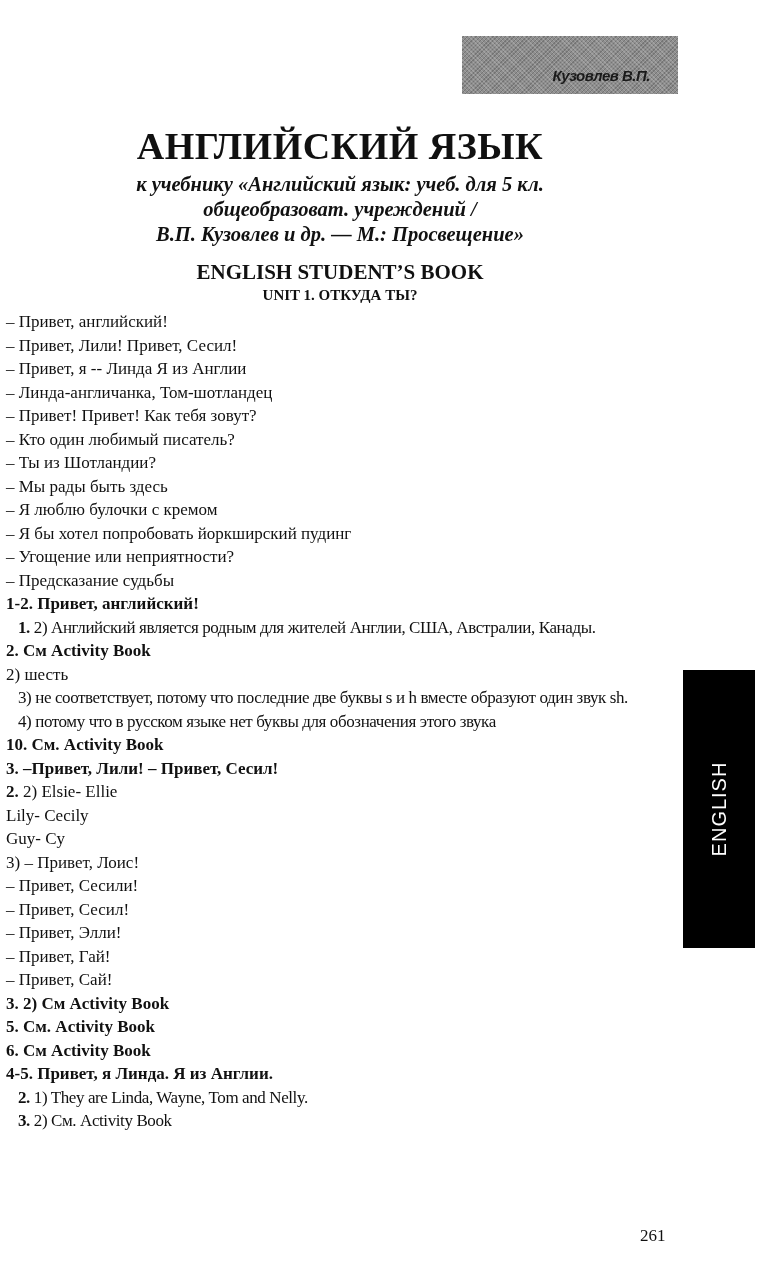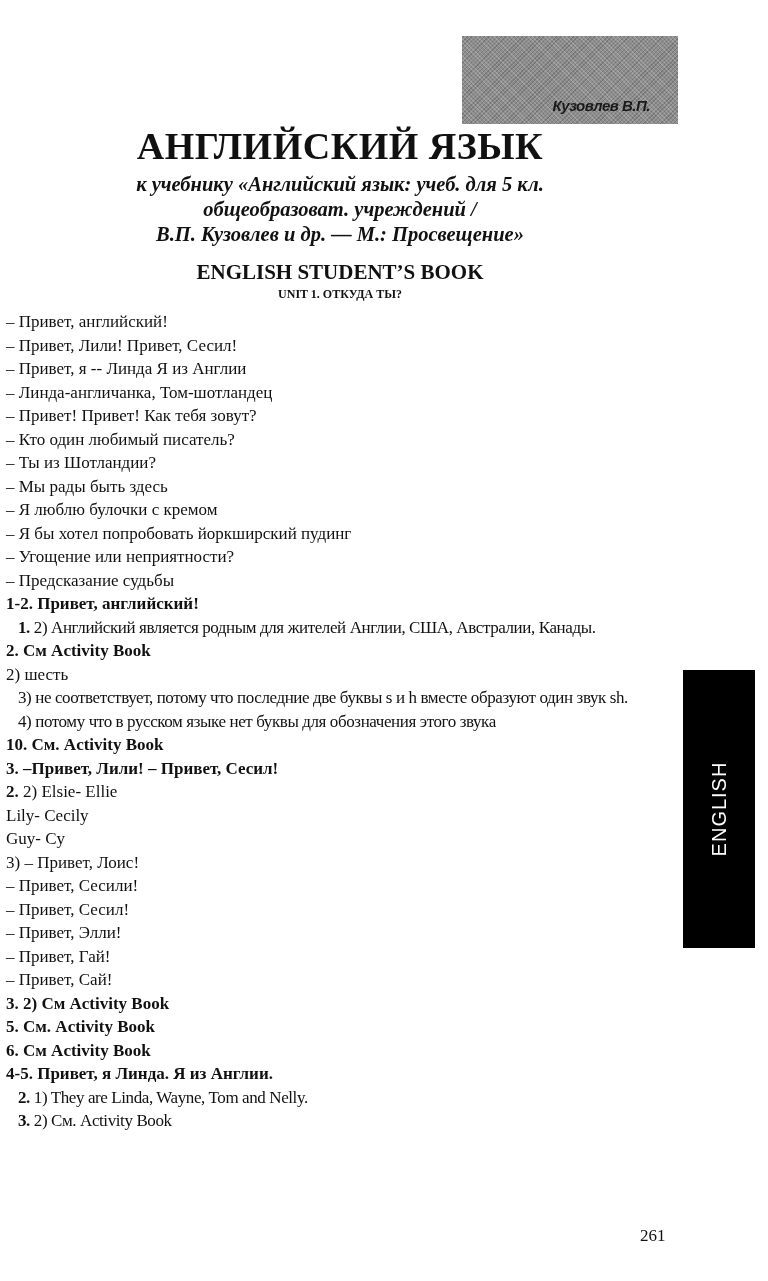--- a/index.html
+++ b/index.html
@@ -1,21 +1,21 @@
 <!DOCTYPE html>
 <html><head>
 <meta charset="utf-8">
 <style>
   html, body { margin:0; padding:0; }
   body {
     width:768px; height:1281px; background:#ffffff; position:relative; overflow:hidden;
     font-family:"Liberation Serif", "DejaVu Serif", serif; color:#111;
   }
   .author-box {
-    position:absolute; left:462px; top:36px; width:216px; height:88px;
+    position:absolute; left:462px; top:36px; width:216px; height:58px;
     background:
       repeating-linear-gradient(45deg, rgba(255,255,255,0.18) 0 1px, transparent 1px 3px),
       repeating-linear-gradient(-45deg, rgba(0,0,0,0.18) 0 1px, transparent 1px 3px),
       #8e8e8e;
   }
   .author-name {
     position:absolute; right:28px; bottom:10px;
     font-family:"Liberation Sans", sans-serif; font-weight:bold; font-style:italic;
     font-size:15px; color:#1a1a1a; letter-spacing:-0.5px;
   }
@@ -24,21 +24,21 @@
     font-weight:bold; font-size:38px; letter-spacing:0.5px;
   }
   .subtitle {
     position:absolute; left:0; width:680px; top:172px; text-align:center;
     font-weight:bold; font-style:italic; font-size:20.5px; line-height:25px;
   }
   .heading {
     position:absolute; left:0; width:680px; text-align:center; font-weight:bold;
   }
   .h-book { top:260px; font-size:21px; }
-  .h-unit { top:287px; font-size:12px; }
+  .h-unit { top:287px; font-size:15px; }
   .content {
     position:absolute; left:6px; top:310px; width:670px;
     font-size:17px; line-height:23.5px;
   }
   .line { white-space:nowrap; }
   .wrap { white-space:normal; }
   .b { font-weight:bold; }
   .sec { text-align:left; font-weight:bold; }
   .condensed { letter-spacing:-0.4px;margin-left:12px; }
   .tab {

